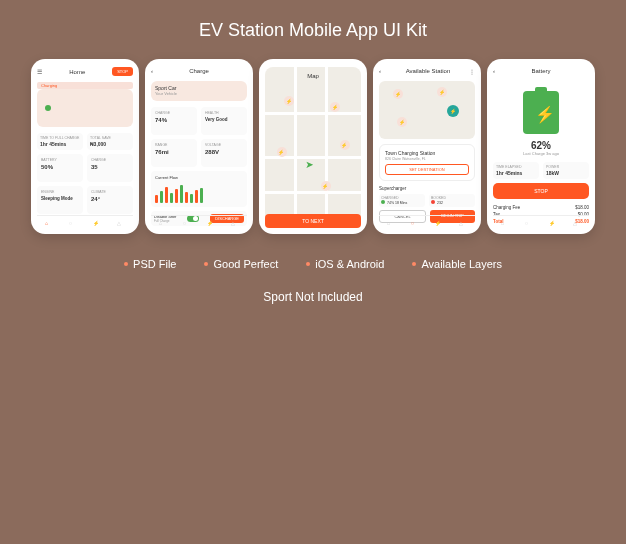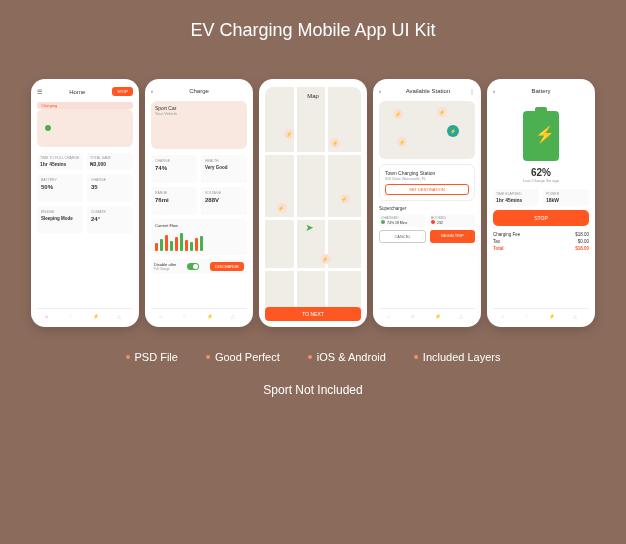--- a/index.html
+++ b/index.html
@@ -1,19 +1,19 @@
 <!DOCTYPE html>
 <html><head>
 <meta charset="utf-8">
 <style>
 * { margin:0; padding:0; box-sizing:border-box; font-family:-apple-system,BlinkMacSystemFont,sans-serif; }
 body { width:626px; height:544px; background:#8b6b5c; display:flex; flex-direction:column; align-items:center; padding:20px 0; }
 .title { color:#fff; font-size:18px; font-weight:400; margin-bottom:18px; }
 .phones { display:flex; gap:6px; justify-content:center; }
-.phone { width:108px; height:248px; background:#fff; border-radius:14px; padding:8px 6px; box-shadow:0 4px 12px rgba(0,0,0,0.15); display:flex; flex-direction:column; font-size:5px; color:#333; position:relative;margin-top:20px; }
+.phone { width:108px; height:175px; background:#fff; border-radius:14px; padding:8px 6px; box-shadow:0 4px 12px rgba(0,0,0,0.15); display:flex; flex-direction:column; font-size:5px; color:#333; position:relative; }
 .phone-header { display:flex; justify-content:space-between; align-items:center; margin-bottom:6px; font-size:6px; }
 .header-title { font-weight:500; flex:1; text-align:center; }
 .back-icon { width:8px; height:8px; display:flex; align-items:center; }
 .stop-btn { background:#ff5722; color:#fff; font-size:4px; padding:2px 5px; border-radius:3px; }
 .badge { background:#f8e0d8; color:#ff5722; font-size:4px; padding:1px 4px; border-radius:2px; display:inline-block; }
 .car-card { background:#f8e8e0; border-radius:6px; height:38px; margin-bottom:6px; position:relative; }
 .car-card .dot { position:absolute; top:16px; left:8px; width:6px; height:6px; background:#4caf50; border-radius:50%; }
 .vehicle-card { background:#f8e8e0; border-radius:6px; height:48px; margin-bottom:6px; padding:4px; }
 .vehicle-name { font-size:5px; font-weight:500; }
 .vehicle-sub { font-size:4px; color:#999; }
@@ -65,21 +65,21 @@
 .fee-row { display:flex; justify-content:space-between; font-size:4.5px; margin-bottom:2px; }
 .fee-row.total { color:#ff5722; font-weight:600; }
 .features { display:flex; justify-content:center; gap:28px; margin-top:24px; }
 .feature { color:#fff; font-size:11px; display:flex; align-items:center; gap:5px; }
 .feat-dot { width:4px; height:4px; background:#ff8a65; border-radius:50%; }
 .footer-note { color:#fff; font-size:12px; margin-top:20px; }
 </style>
 </head>
 <body>
 
-<div class="title">EV Charging Mobile App UI Kit</div>
+<div class="title">EV Station Mobile App UI Kit</div>
 
 <div class="phones">
 
   <div class="phone">
     <div class="phone-header">
       <span>☰</span>
       <span class="header-title">Home</span>
       <span class="stop-btn">STOP</span>
     </div>
     <span class="badge">Charging</span>
@@ -291,17 +291,17 @@
   <div class="feature">
       <span class="feat-dot"></span>
       <span>Good Perfect</span>
     </div>
   <div class="feature">
       <span class="feat-dot"></span>
       <span>iOS &amp; Android</span>
     </div>
   <div class="feature">
       <span class="feat-dot"></span>
-      <span>Included Layers</span>
+      <span>Available Layers</span>
     </div>
 </div>
 
 <div class="footer-note">Sport Not Included</div>
 
 </body></html>

